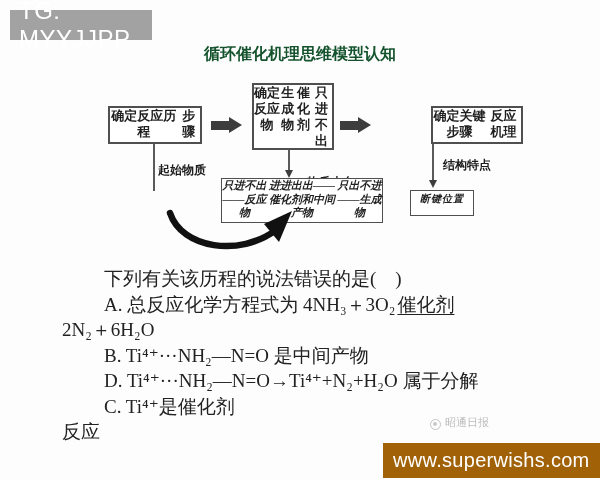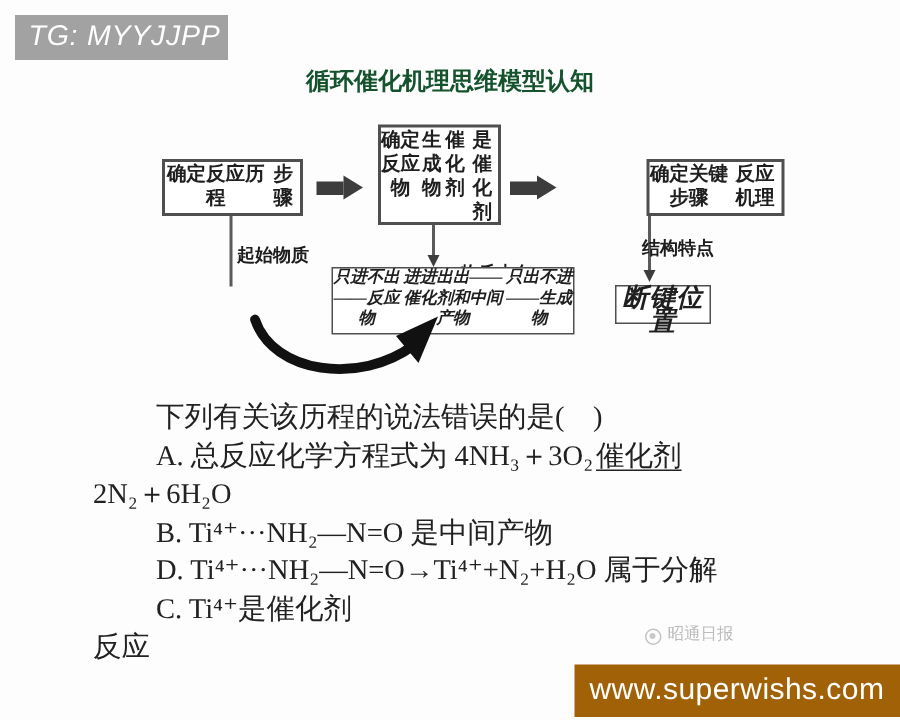--- a/index.html
+++ b/index.html
@@ -7,22 +7,22 @@
   .page {
     position:relative; width:600px; height:480px;
     background:#fdfdfd; overflow:hidden;
     font-family:"Liberation Sans","DejaVu Sans",sans-serif;
     color:#262626;
   }
 
   
   .top-banner {
     position:absolute; left:10px; top:10px; width:142px; height:30px;
-    background:#a2a2a2; color:#ffffff; font-size:19px;
-    display:flex; align-items:center; padding-left:9px; letter-spacing:.5px;font-style:italic;
+    background:#a2a2a2; color:#ffffff; font-size:24px;
+    display:flex; align-items:center; padding-left:9px; letter-spacing:.5px;
   }
 
   
   .diagram-title {
     position:absolute; left:0; top:44px; width:100%;
     text-align:center; font-size:16px; font-weight:bold; color:#14532d;
   }
 
   
   .fbox {
@@ -30,21 +30,21 @@
     display:flex; flex-direction:row; justify-content:center; align-items:flex-start;
     text-align:center; font-weight:bold; color:#1f1f1f;
     font-size:13px; line-height:16px;
   }
   .box-steps     { left:108px; top:106px; width:94px;  height:38px; }
   .box-subst     { left:252px; top:83px;  width:82px;  height:67px; }
   .box-mech      { left:387px; top:106px; width:92px;  height:38px;margin-left:44px; }
   .script-font   { font-family:"Liberation Serif","DejaVu Serif",serif; font-style:italic; }
   .box-firststep { left:122px; top:190px; width:70px; height:26px; font-size:13px; border-width:1.5px; }
   .box-rules     { left:221px; top:178px; width:162px; height:45px; font-size:11px; line-height:13.5px; border-width:1.5px; }
-  .box-bond      { left:410px; top:190px; width:64px; height:26px; font-size:17px; letter-spacing:1px; border-width:1.5px; }
+  .box-bond      { left:410px; top:190px; width:64px; height:26px; font-size:10px; letter-spacing:1px; border-width:1.5px; }
 
   
   .block-arrow { position:absolute; display:flex; align-items:center; }
   .ba-body { width:18px; height:9px; background:#3d3d3d; }
   .ba-head { width:0; height:0; border-left:13px solid #3d3d3d;
              border-top:8px solid transparent; border-bottom:8px solid transparent; }
   .arrow-1 { left:211px; top:117px; }
   .arrow-2 { left:340px; top:117px; }
 
   
@@ -54,21 +54,21 @@
   .vline-right { left:432px; top:144px; height:37px; }
   .arrow-down { position:absolute; width:0; height:0;
     border-top:8px solid #3d3d3d; border-left:4.5px solid transparent; border-right:4.5px solid transparent; }
   .ad-mid   { left:284.5px; top:170px; }
   .ad-right { left:428.5px; top:180px; }
 
   
   .branch-label { position:absolute; font-size:12px; font-weight:bold; color:#1d1d1d; }
   .lbl-start { left:158px; top:162px; }
   .lbl-flow  { left:307px; top:174px; }
-  .lbl-struc { left:428px; top:157px; }
+  .lbl-struc { left:443px; top:157px; }
 
   
   .curve-svg { position:absolute; left:140px; top:203px; width:170px; height:62px; }
 
   
   .question {
     position:absolute; left:62px; top:266px; width:492px;
     font-family:"Liberation Serif","DejaVu Serif",serif;
     font-size:19px; color:#222222; line-height:25.5px;
   }
@@ -111,21 +111,21 @@
 
   <div class="block-arrow arrow-1">
     <span class="ba-body"></span>
     <span class="ba-head"></span>
   </div>
 
   <div class="fbox box-subst">
     <span>确定反应物</span>
     <span>生成物</span>
     <span>催化剂</span>
-    <span>是催化剂</span>
+    <span>只进不出</span>
   </div>
 
   <div class="block-arrow arrow-2">
     <span class="ba-body"></span>
     <span class="ba-head"></span>
   </div>
 
   <div class="fbox box-mech">
     <span>确定关键步骤</span>
     <span>反应机理</span>

